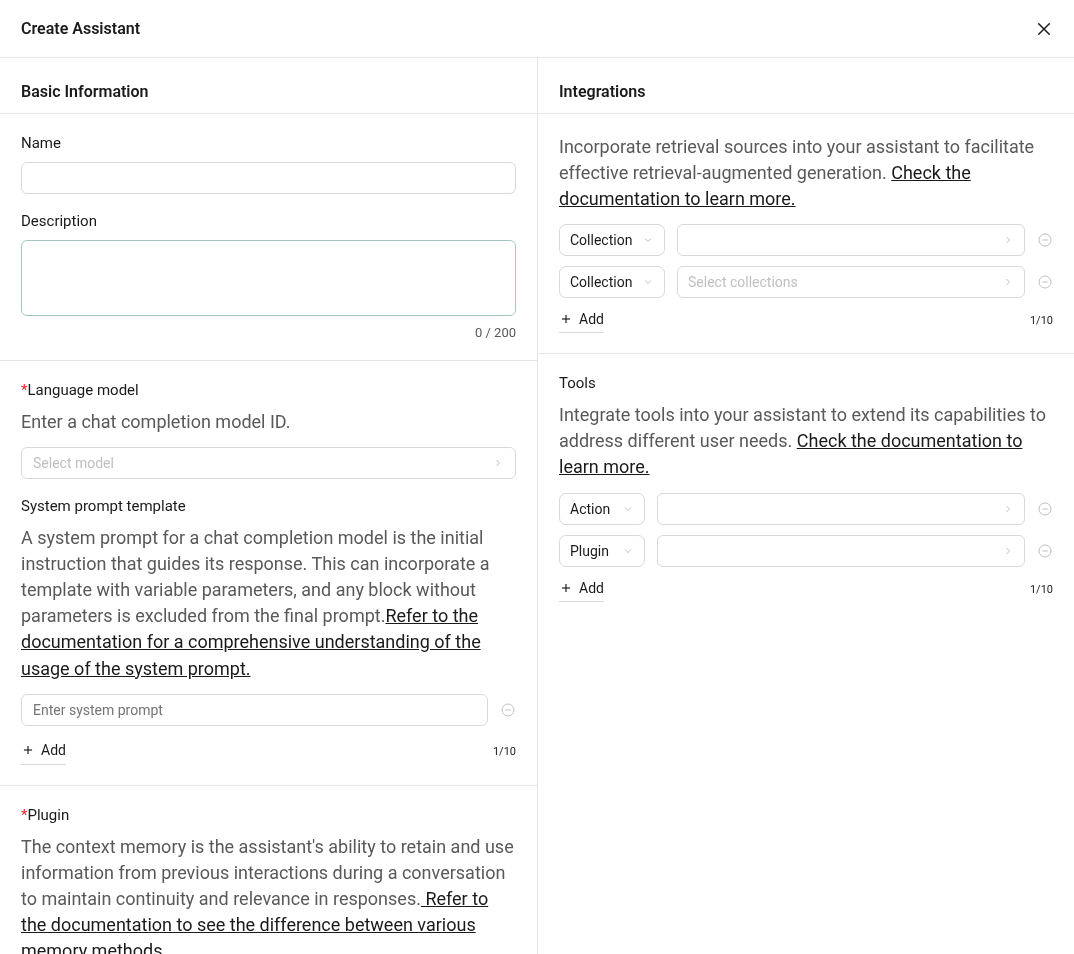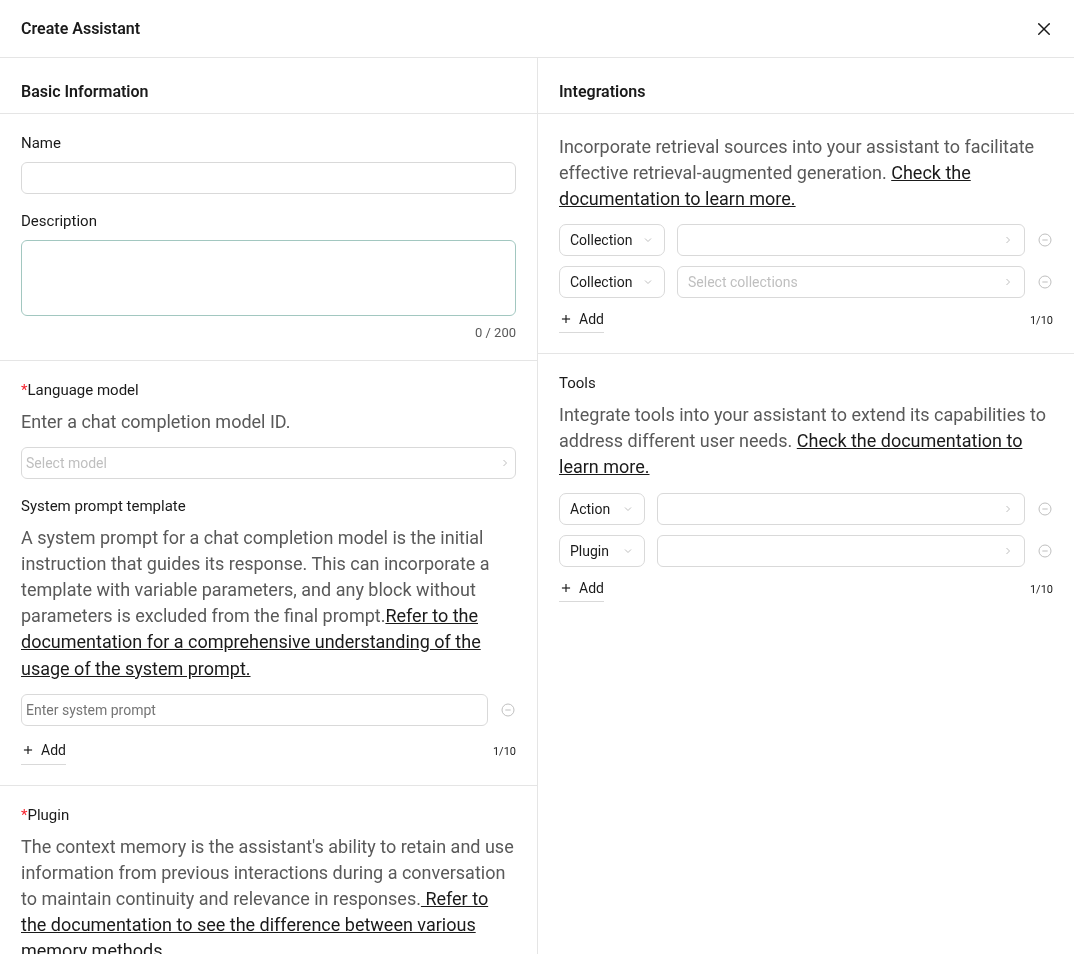--- a/index.html
+++ b/index.html
@@ -76,21 +76,21 @@
     }
     .field-desc a, .link {
       color: #1a1a1a;
       text-decoration: underline;
       cursor: pointer;
     }
     .input-text, .textarea, .select, .select-wide {
       width: 100%;
       border: 1px solid #d9d9d9;
       border-radius: 6px;
-      padding: 6px 4px;
+      padding: 6px 11px;
       font-size: 14px;
       font-family: inherit;
       color: #1a1a1a;
       background: #fff;
     }
     .input-text { height: 32px; }
     .textarea {
       height: 76px;
       resize: none;
       border-color: #a2c7c0;

